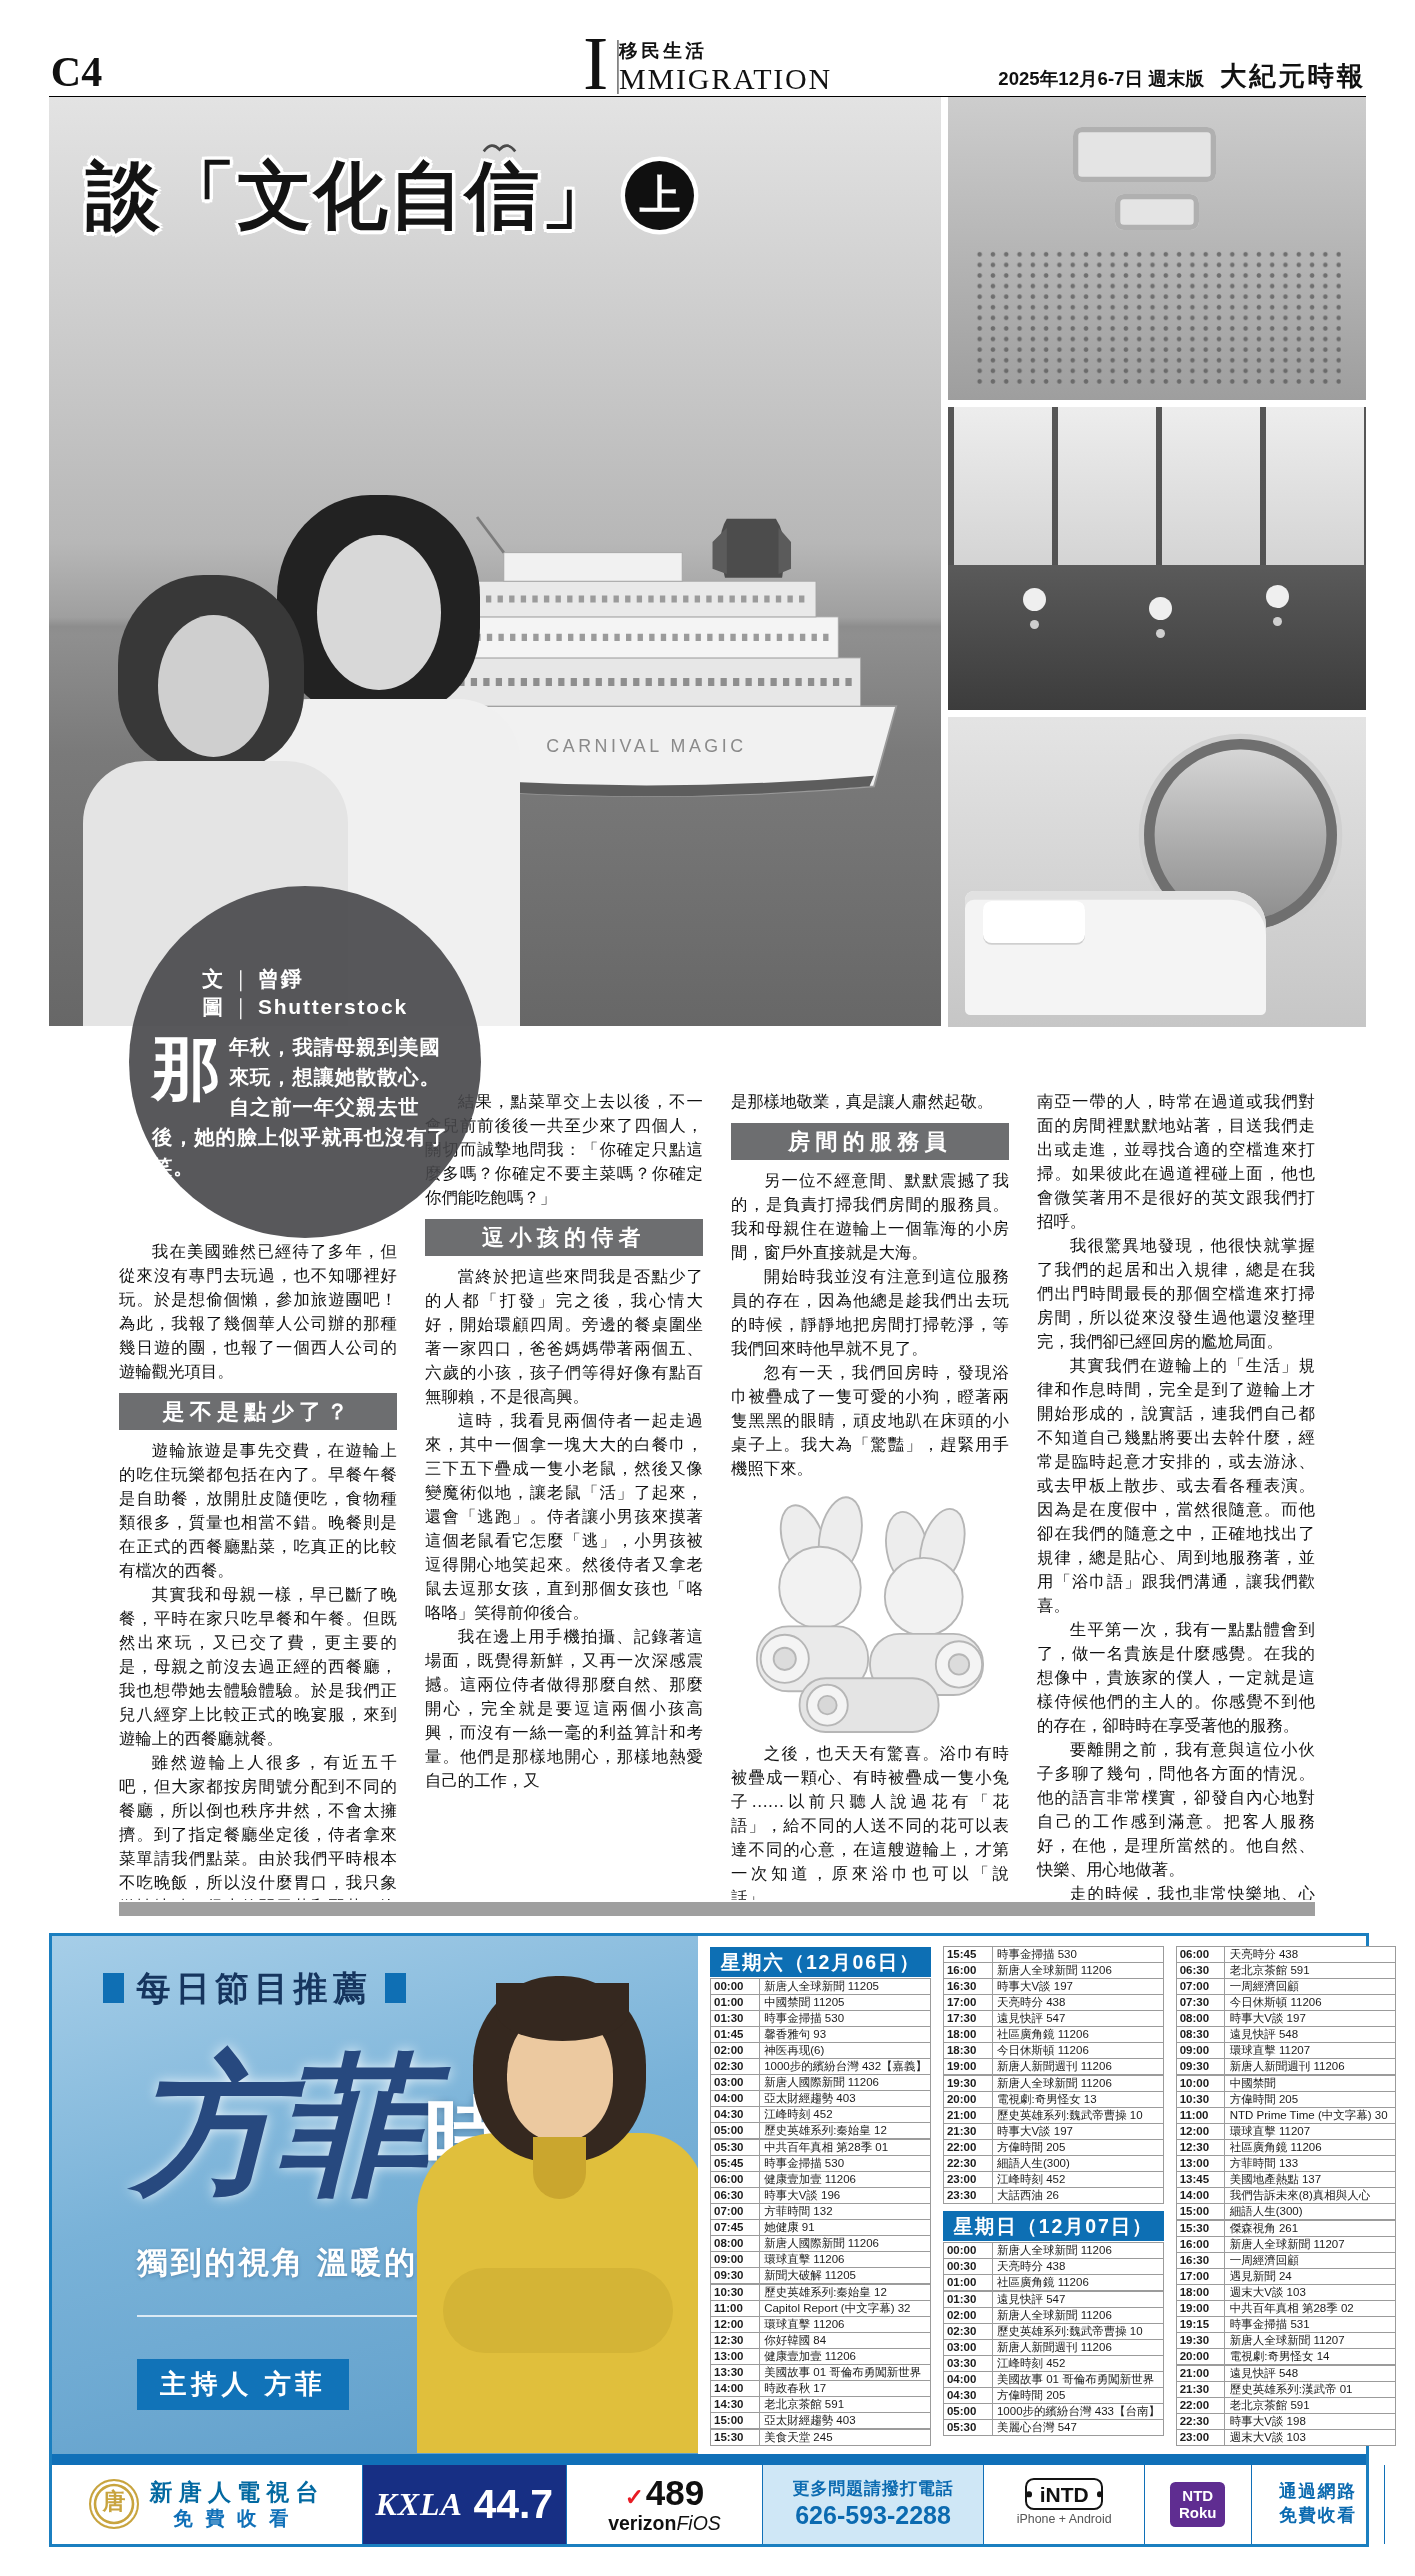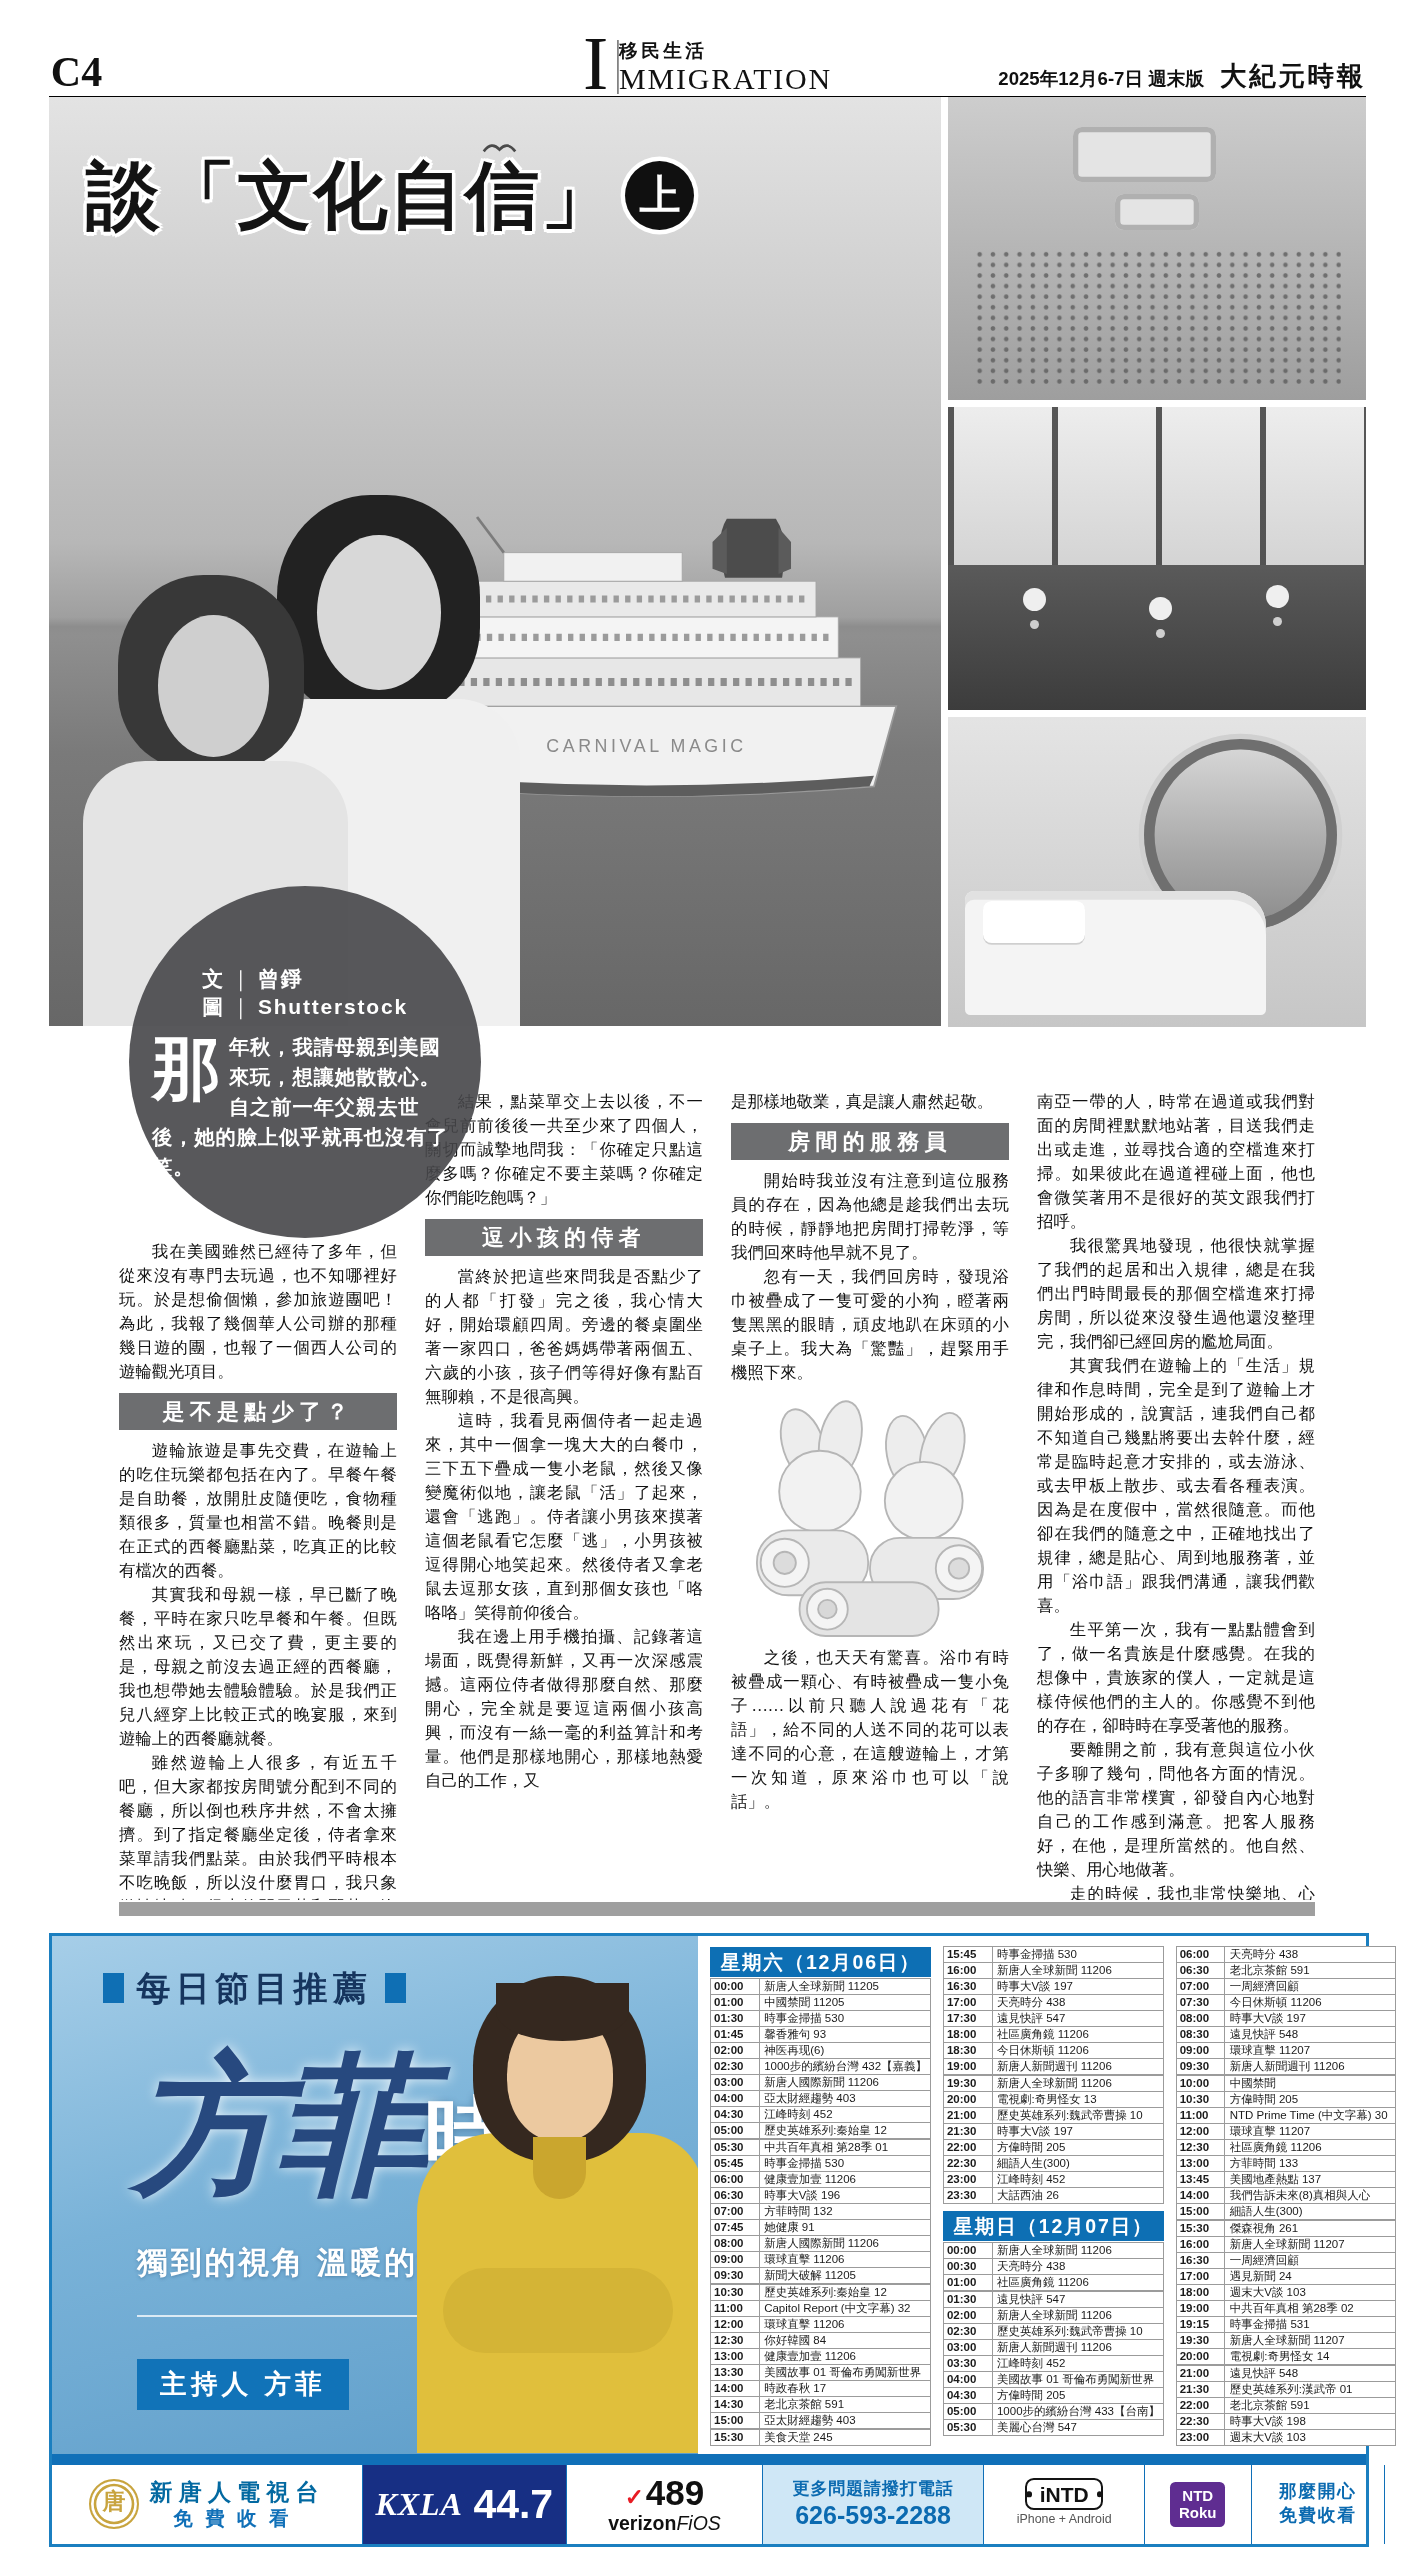--- a/index.html
+++ b/index.html
@@ -240,20 +240,21 @@
     <div class="acol">
         <p class="para">結果，點菜單交上去以後，不一會兒前前後後一共至少來了四個人，關切而誠摯地問我：「你確定只點這麼多嗎？你確定不要主菜嗎？你確定你們能吃飽嗎？」</p>
         <h3 class="subhead">逗小孩的侍者</h3>
         <p class="para">當終於把這些來問我是否點少了的人都「打發」完之後，我心情大好，開始環顧四周。旁邊的餐桌圍坐著一家四口，爸爸媽媽帶著兩個五、六歲的小孩，孩子們等得好像有點百無聊賴，不是很高興。</p>
         <p class="para">這時，我看見兩個侍者一起走過來，其中一個拿一塊大大的白餐巾，三下五下疊成一隻小老鼠，然後又像變魔術似地，讓老鼠「活」了起來，還會「逃跑」。侍者讓小男孩來摸著這個老鼠看它怎麼「逃」，小男孩被逗得開心地笑起來。然後侍者又拿老鼠去逗那女孩，直到那個女孩也「咯咯咯」笑得前仰後合。</p>
         <p class="para">我在邊上用手機拍攝、記錄著這場面，既覺得新鮮，又再一次深感震撼。這兩位侍者做得那麼自然、那麼開心，完全就是要逗這兩個小孩高興，而沒有一絲一毫的利益算計和考量。他們是那樣地開心，那樣地熱愛自己的工作，又</p>
       </div>
     <div class="acol">
         <p class="para cont">是那樣地敬業，真是讓人肅然起敬。</p>
         <h3 class="subhead">房間的服務員</h3>
+        <p class="para">另一位不經意間、默默震撼了我的，是負責打掃我們房間的服務員。我和母親住在遊輪上一個靠海的小房間，窗戶外直接就是大海。</p>
         <p class="para">開始時我並沒有注意到這位服務員的存在，因為他總是趁我們出去玩的時候，靜靜地把房間打掃乾淨，等我們回來時他早就不見了。</p>
         <p class="para">忽有一天，我們回房時，發現浴巾被疊成了一隻可愛的小狗，瞪著兩隻黑黑的眼睛，頑皮地趴在床頭的小桌子上。我大為「驚豔」，趕緊用手機照下來。</p>
         <svg class="towel-fig" viewBox="0 0 300 270" preserveAspectRatio="xMidYMid meet">
     <g stroke="#b6b6b6" stroke-width="2" fill="#ededed">
       <ellipse cx="78" cy="58" rx="22" ry="40" transform="rotate(-18 78 58)"></ellipse>
       <ellipse cx="118" cy="52" rx="22" ry="42" transform="rotate(12 118 52)"></ellipse>
       <circle cx="96" cy="108" r="44" fill="#f2f2f2"></circle>
       <ellipse cx="190" cy="66" rx="22" ry="40" transform="rotate(-10 190 66)"></ellipse>
       <ellipse cx="228" cy="64" rx="22" ry="42" transform="rotate(16 228 64)"></ellipse>
       <circle cx="208" cy="118" r="42" fill="#f2f2f2"></circle>
@@ -707,21 +708,21 @@
         <div class="intd-sub">iPhone + Android</div>
       </div>
       <div class="flog" style="flex:0 0 88px;">
         <div class="rokub">
           <div>NTD</div>
           <div>Roku</div>
         </div>
       </div>
       <div class="flog" style="flex:0 0 115px;">
         <div class="webtxt">
-          <div>那麼開心</div>
+          <div>通過網路</div>
           <div>免費收看</div>
         </div>
       </div>
       <div class="flog ippotv" style="flex:0 0 124px;">
         
         
       </div>
 
     </div>
   </div>

